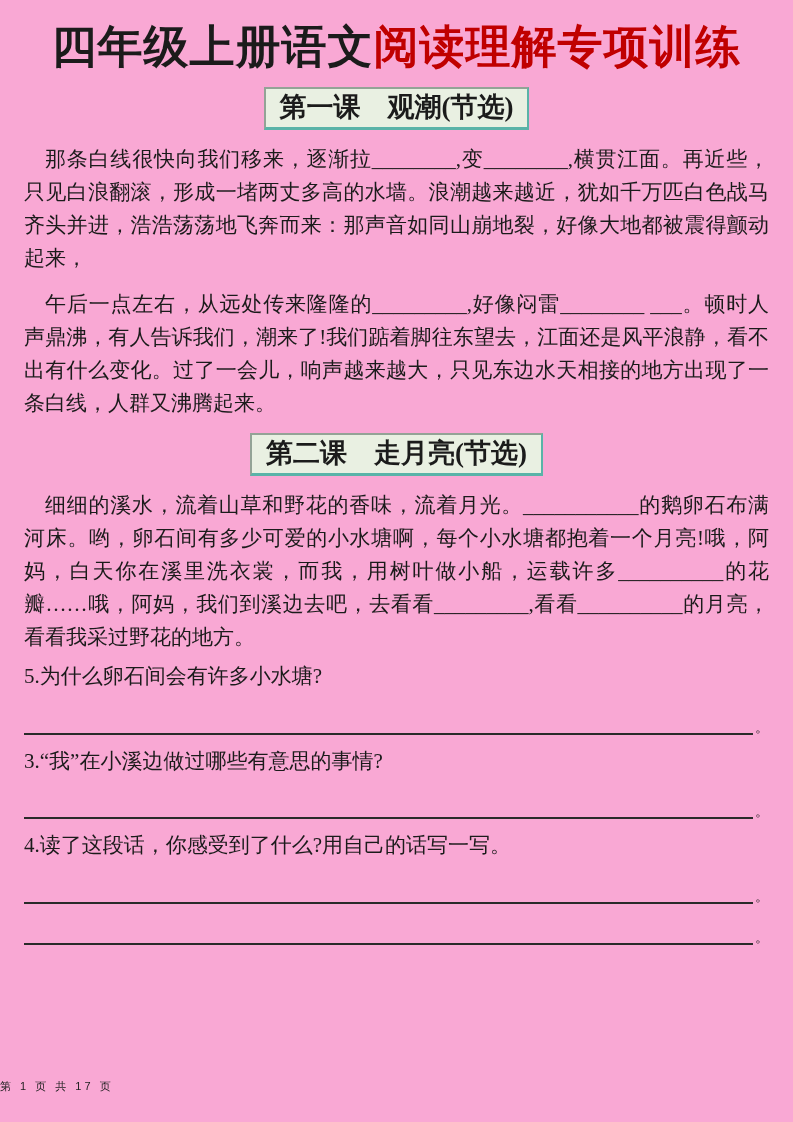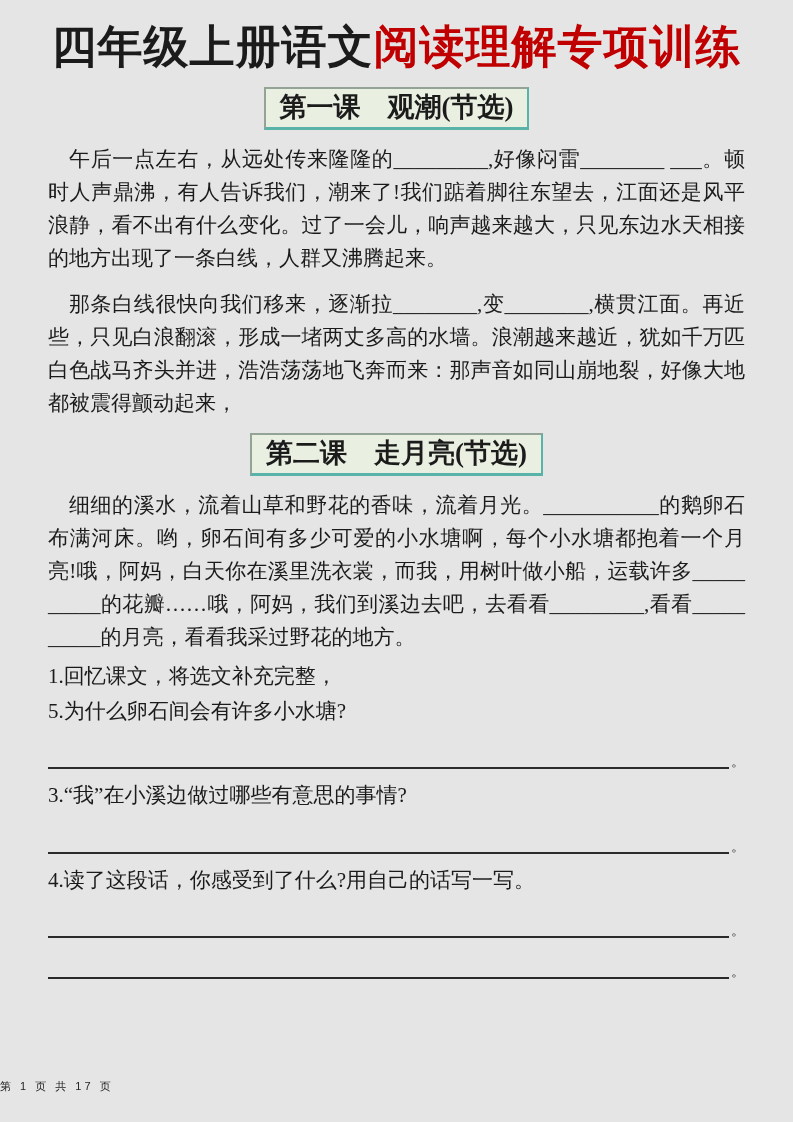--- a/index.html
+++ b/index.html
@@ -4,26 +4,26 @@
 <style>
   html, body {
     margin: 0;
     padding: 0;
     background: #ffffff;
   }
   .page {
     position: relative;
     width: 793px;
     height: 1122px;
-    background: #e5e5e5;
+    background: #f9a8d4;
     overflow: hidden;
     font-family: "Liberation Serif", "DejaVu Serif", serif;
     color: #1b1b1b;
     box-sizing: border-box;
-    padding: 0 48px;
+    padding: 0 24px;
   }
   .doc-title {
     margin: 20px 0 0 0;
     text-align: center;
     font-size: 45px;
     font-weight: 700;
     letter-spacing: 1px;
     line-height: 54px;
     white-space: nowrap;
   }
@@ -91,30 +91,29 @@
 </style>
 </head>
 <body>
 
 <div class="page">
 
   <h1 class="doc-title"><span>四年级上册语文</span><span class="red">阅读理解专项训练</span></h1>
 
   <div class="lesson-header">第一课　观潮(节选)</div>
 
+  <p class="para">那条白线很快向我们移来，逐渐拉________,变________,横贯江面。再近些，只见白浪翻滚，形成一堵两丈多高的水墙。浪潮越来越近，犹如千万匹白色战马齐头并进，浩浩荡荡地飞奔而来：那声音如同山崩地裂，好像大地都被震得颤动起来，</p>
   <p class="para">午后一点左右，从远处传来隆隆的_________,好像闷雷________ ___。顿时人声鼎沸，有人告诉我们，潮来了!我们踮着脚往东望去，江面还是风平浪静，看不出有什么变化。过了一会儿，响声越来越大，只见东边水天相接的地方出现了一条白线，人群又沸腾起来。</p>
-  <p class="para">那条白线很快向我们移来，逐渐拉________,变________,横贯江面。再近些，只见白浪翻滚，形成一堵两丈多高的水墙。浪潮越来越近，犹如千万匹白色战马齐头并进，浩浩荡荡地飞奔而来：那声音如同山崩地裂，好像大地都被震得颤动起来，</p>
 
 
   <div class="lesson-header">第二课　走月亮(节选)</div>
 
   <p class="para">细细的溪水，流着山草和野花的香味，流着月光。___________的鹅卵石布满河床。哟，卵石间有多少可爱的小水塘啊，每个小水塘都抱着一个月亮!哦，阿妈，白天你在溪里洗衣裳，而我，用树叶做小船，运载许多__________的花瓣……哦，阿妈，我们到溪边去吧，去看看_________,看看__________的月亮，看看我采过野花的地方。</p>
 
   <div class="q-list">
-    <div class="q">1.回忆课文，将选文补充完整，</div>
     <div class="q">5.为什么卵石间会有许多小水塘?</div>
 
     <div class="answer-line">
       <span class="rule"></span>
       <span class="period">。</span>
     </div>
 
     <div class="q">3.“我”在小溪边做过哪些有意思的事情?</div>
 
     <div class="answer-line">

